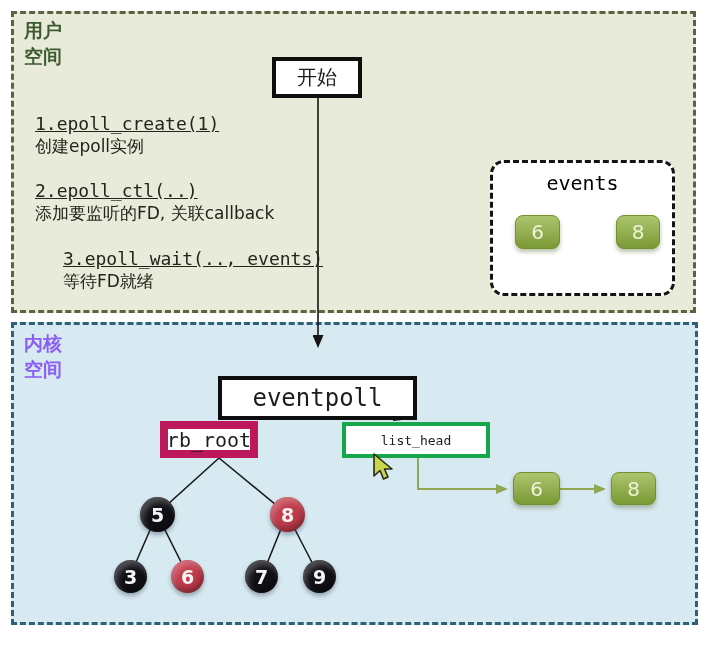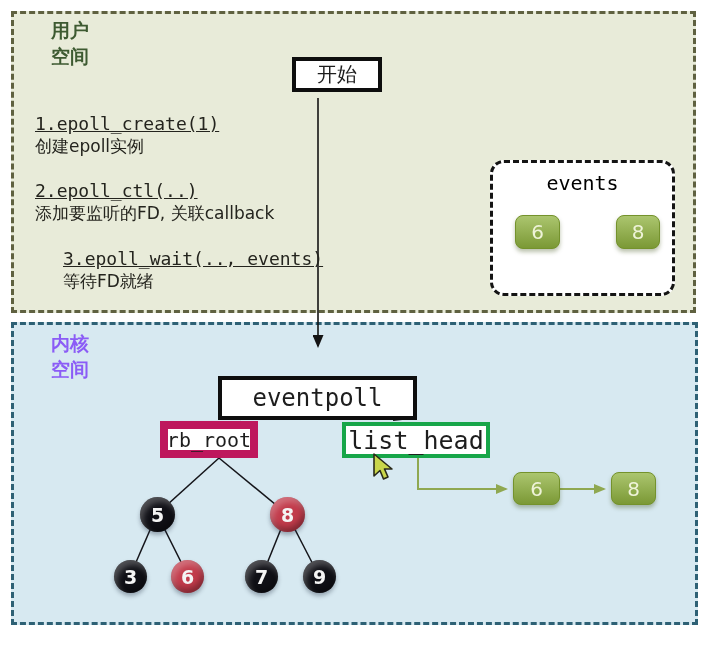--- a/index.html
+++ b/index.html
@@ -9,37 +9,37 @@
   }
   .region{position:absolute;box-sizing:border-box;}
   .region.user{
     left:11px;top:11px;width:685px;height:302px;
     background:#e8ebd9;border:3px dashed #5f6140;
   }
   .region.kernel{
     left:11px;top:322px;width:687px;height:303px;
     background:#d7e9f1;border:3px dashed #2e6175;
   }
-  .space-label{position:absolute;font-size:19px;font-weight:bold;line-height:26px;white-space:pre-line;margin-left:27px;}
+  .space-label{position:absolute;font-size:19px;font-weight:bold;line-height:26px;white-space:pre-line;}
   .space-label.user{left:24px;top:17px;color:#3d5a31;}
   .space-label.kernel{left:24px;top:330px;color:#8b5cf6;}
 
   .step{position:absolute;left:35px;}
   .step .code{display:block;font-family:"DejaVu Sans Mono",monospace;font-size:18px;line-height:23px;color:#24241e;text-decoration:underline;}
   .step .desc{display:block;font-size:17px;line-height:23px;color:#24241e;}
 
   .node-box{
     position:absolute;box-sizing:border-box;background:#ffffff;
     display:flex;align-items:center;justify-content:center;
     font-family:"DejaVu Sans Mono",monospace;
   }
-  .start-box{left:272px;top:57px;width:90px;height:35px;border:4px solid #0e0e0e;font-size:20px;font-family:"DejaVu Sans",sans-serif;margin-left:20px;}
+  .start-box{left:272px;top:57px;width:90px;height:41px;border:4px solid #0e0e0e;font-size:20px;font-family:"DejaVu Sans",sans-serif;}
   .eventpoll-box{left:218px;top:348px;width:199px;height:44px;border:4px solid #0e0e0e;font-size:24px;margin-top:28px;}
   .rbroot-box{left:160px;top:421px;width:98px;height:37px;border:8px solid #be185d;font-size:20px;justify-content:center;}
-  .listhead-box{left:342px;top:422px;width:148px;height:36px;border:4px solid #17a649;font-size:25px;}
+  .listhead-box{left:342px;top:422px;width:148px;height:36px;border:4px solid #17a649;font-size:13px;}
 
   .events-box{
     position:absolute;left:490px;top:160px;width:185px;height:136px;box-sizing:border-box;
     background:#ffffff;border:3px dashed #141414;border-radius:14px;
   }
   .events-title{
     position:absolute;left:0;right:0;top:8px;text-align:center;
     font-family:"DejaVu Sans Mono",monospace;font-size:20px;color:#000000;
   }
   .fd-chip{

